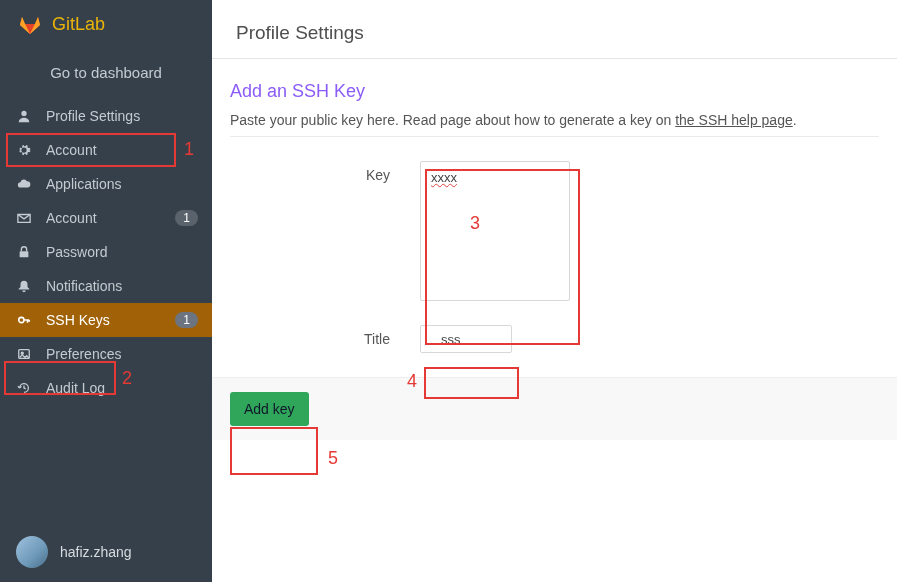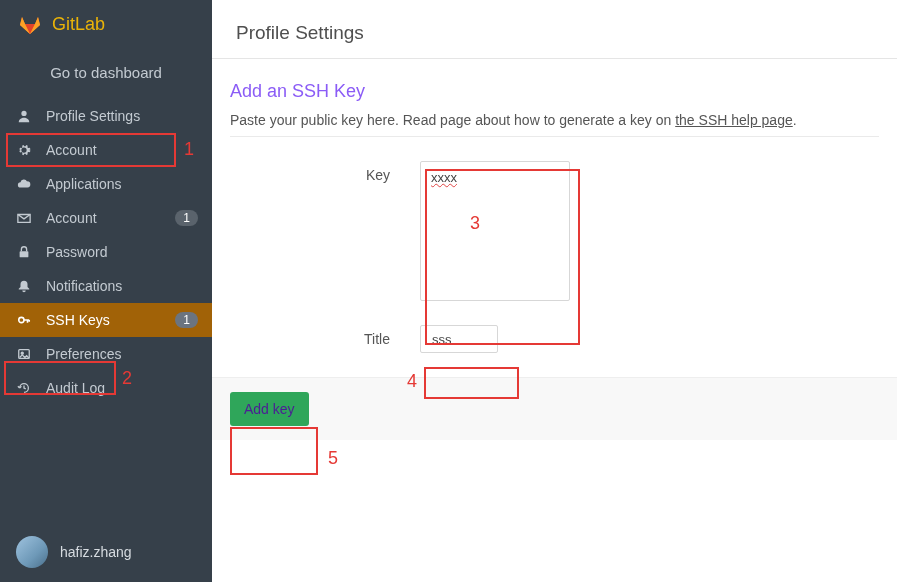--- a/index.html
+++ b/index.html
@@ -22,23 +22,23 @@
 .topbar { border-bottom: 1px solid #e5e5e5; padding: 22px 24px 14px; background: #fff; }
 .topbar h1 { font-size: 19px; font-weight: 400; color: #4f4f4f; }
 .content { padding: 22px 18px 0; }
 .content h2 { font-size: 18px; font-weight: 400; color: #8b5cf6; margin-bottom: 10px; }
 .help { color: #555; font-size: 14px; margin-bottom: 8px; }
 .help .link { color: #555; text-decoration: underline; cursor: pointer; }
 .hr { border: 0; border-top: 1px solid #eaeaea; margin-bottom: 24px; }
 .form-row { display: flex; align-items: flex-start; margin-bottom: 24px; }
 .form-label { width: 190px; text-align: right; padding-right: 30px; padding-top: 6px; color: #555; }
 .key-textarea { width: 150px; height: 140px; border: 1px solid #d7d7d7; border-radius: 2px; padding: 8px 10px; font-size: 13px; font-family: inherit; resize: none; color: #444; }
-.title-input { width: 78px; height: 28px; border: 1px solid #d7d7d7; border-radius: 2px; padding: 4px 11px; font-size: 13px; color: #444; }
+.title-input { width: 92px; height: 28px; border: 1px solid #d7d7d7; border-radius: 2px; padding: 4px 20px; font-size: 13px; color: #444; }
 .footer { background: #f8f8f8; border-top: 1px solid #eee; padding: 14px 18px; }
-.btn { background: #2fa65a; color: #4c1d95; border: 0; border-radius: 3px; padding: 9px 14px; font-size: 14px; cursor: pointer; }
+.btn { background: #2fa65a; color: #0f172a; border: 0; border-radius: 3px; padding: 9px 14px; font-size: 14px; cursor: pointer; }
 
 .anno-box { position: absolute; border: 2px solid #e53935; pointer-events: none; }
 .anno-num { position: absolute; color: #e53935; font-size: 18px; font-family: Arial, sans-serif; pointer-events: none; }
 .anno-layer { position: absolute; inset: 0; pointer-events: none; z-index: 50; }
 .spellwave { text-decoration: underline wavy rgba(220,40,40,0.85); text-decoration-thickness: 1px; }
 svg { display: block; }
 </style>
 </head>
 <body>
 

